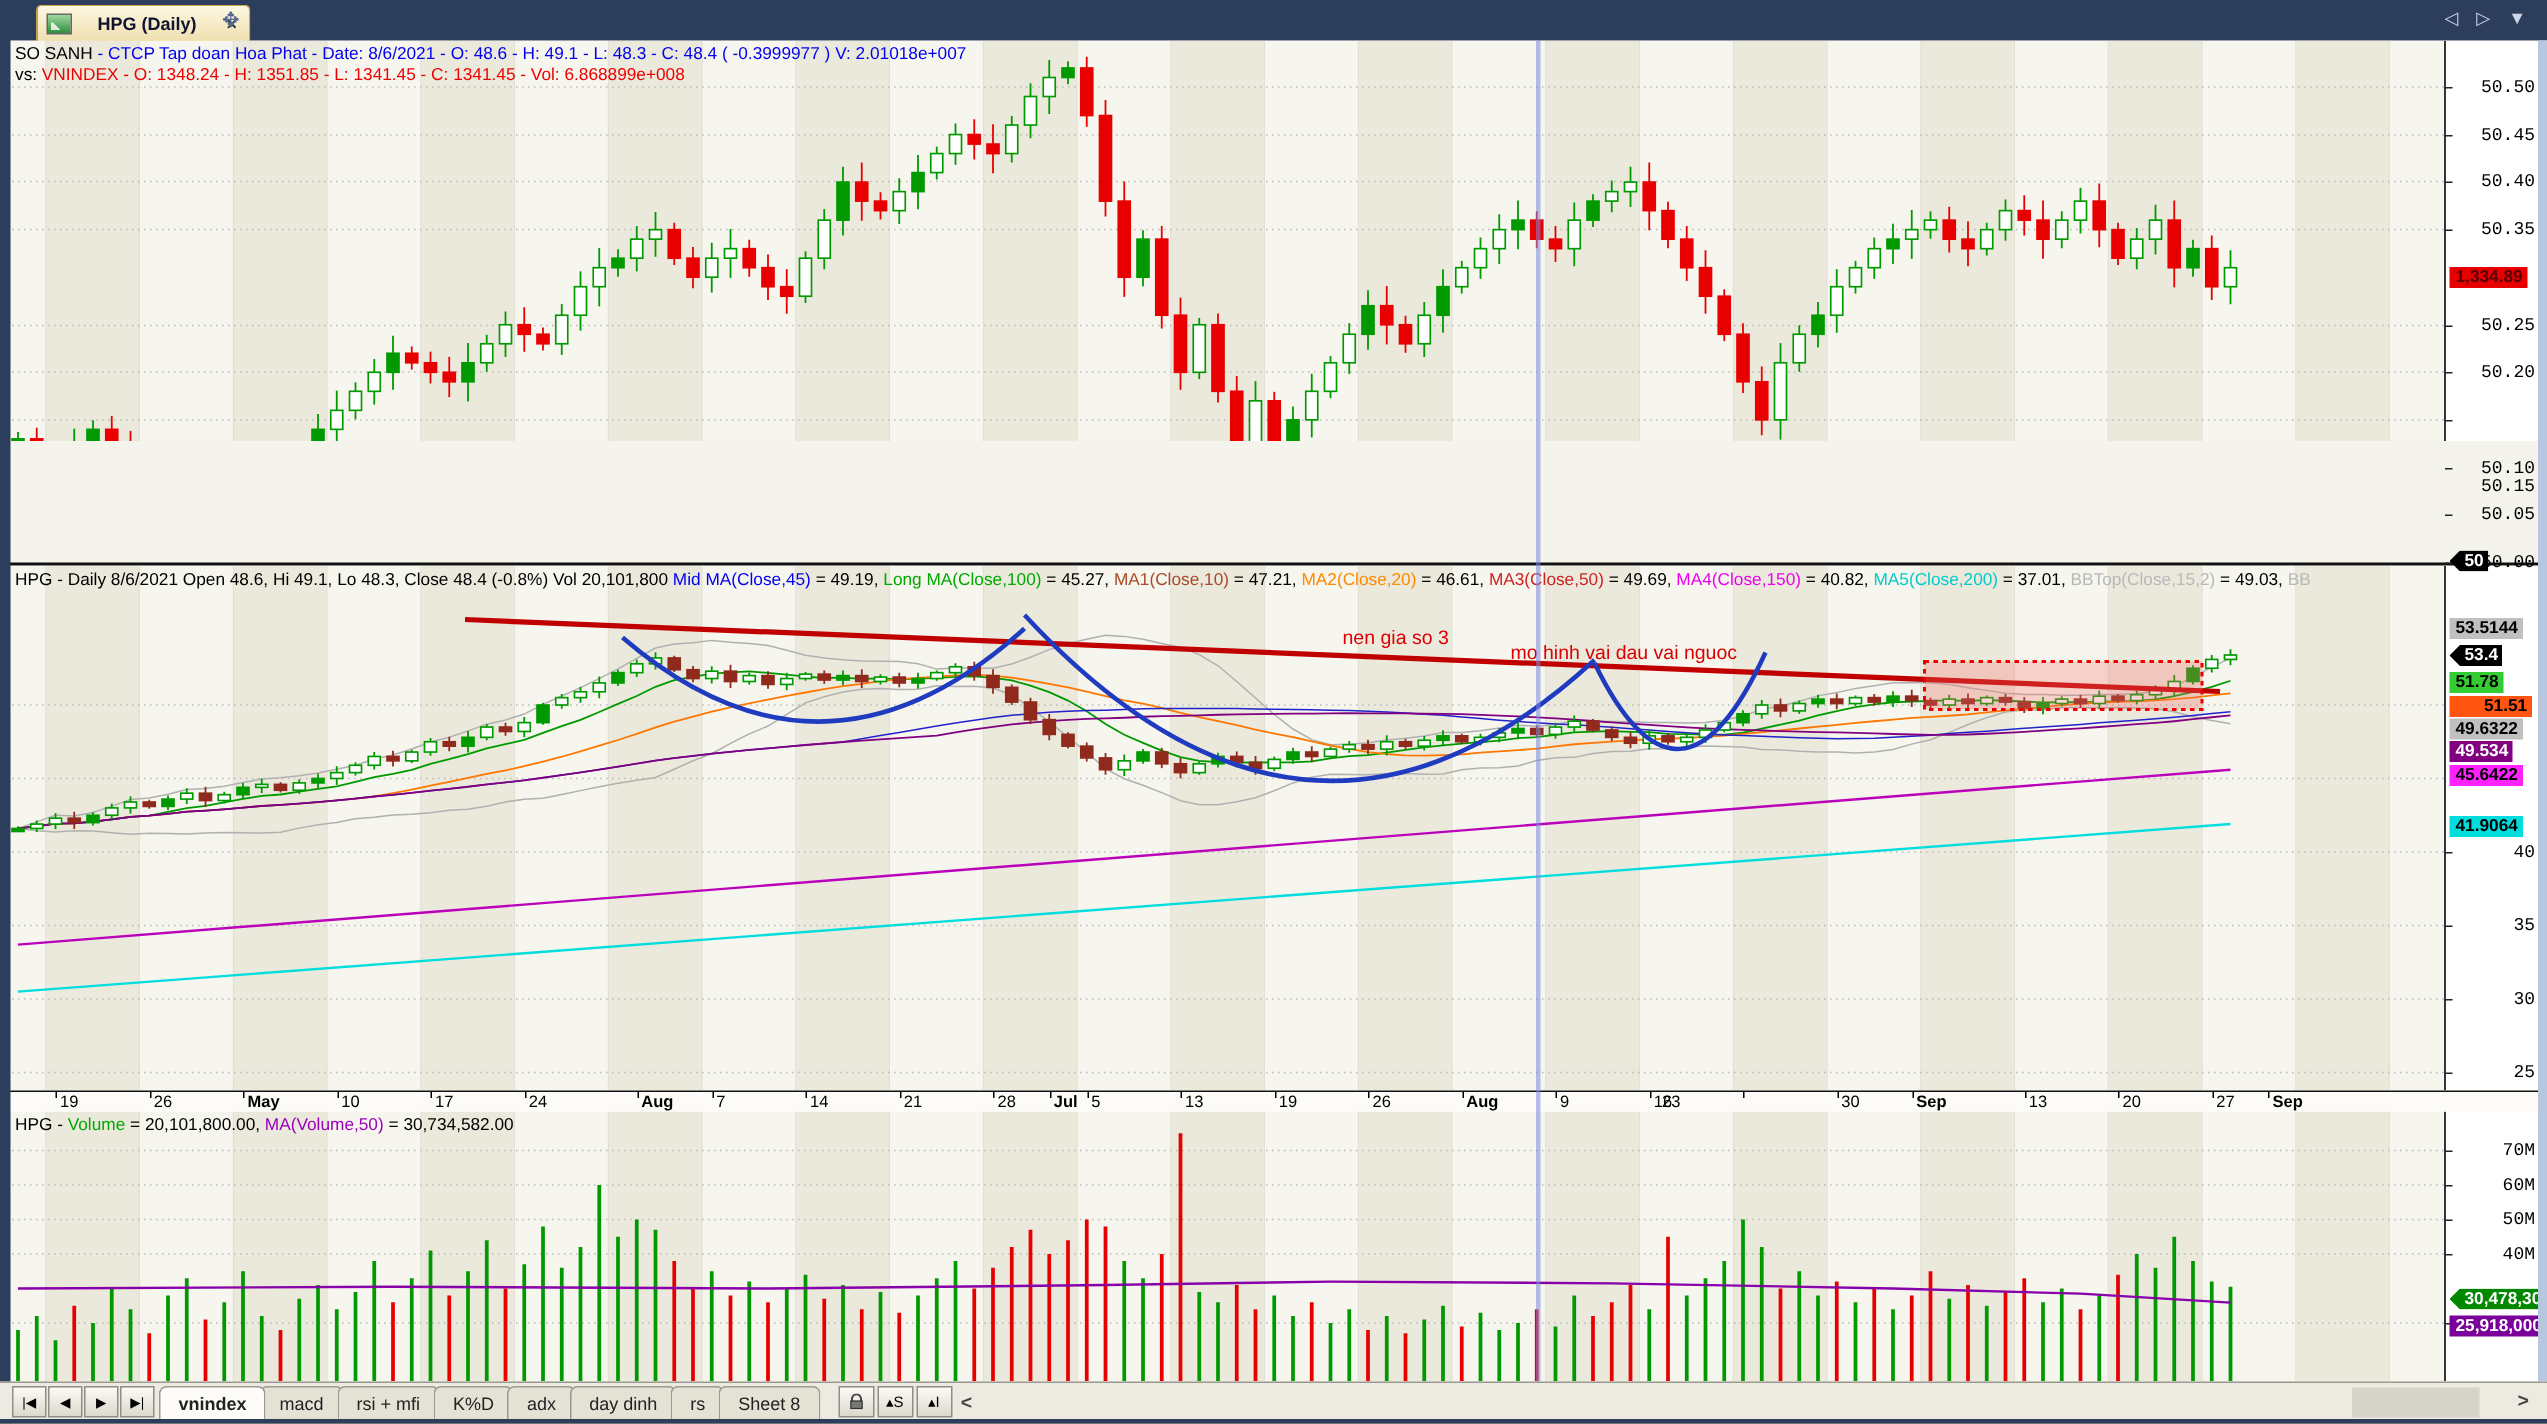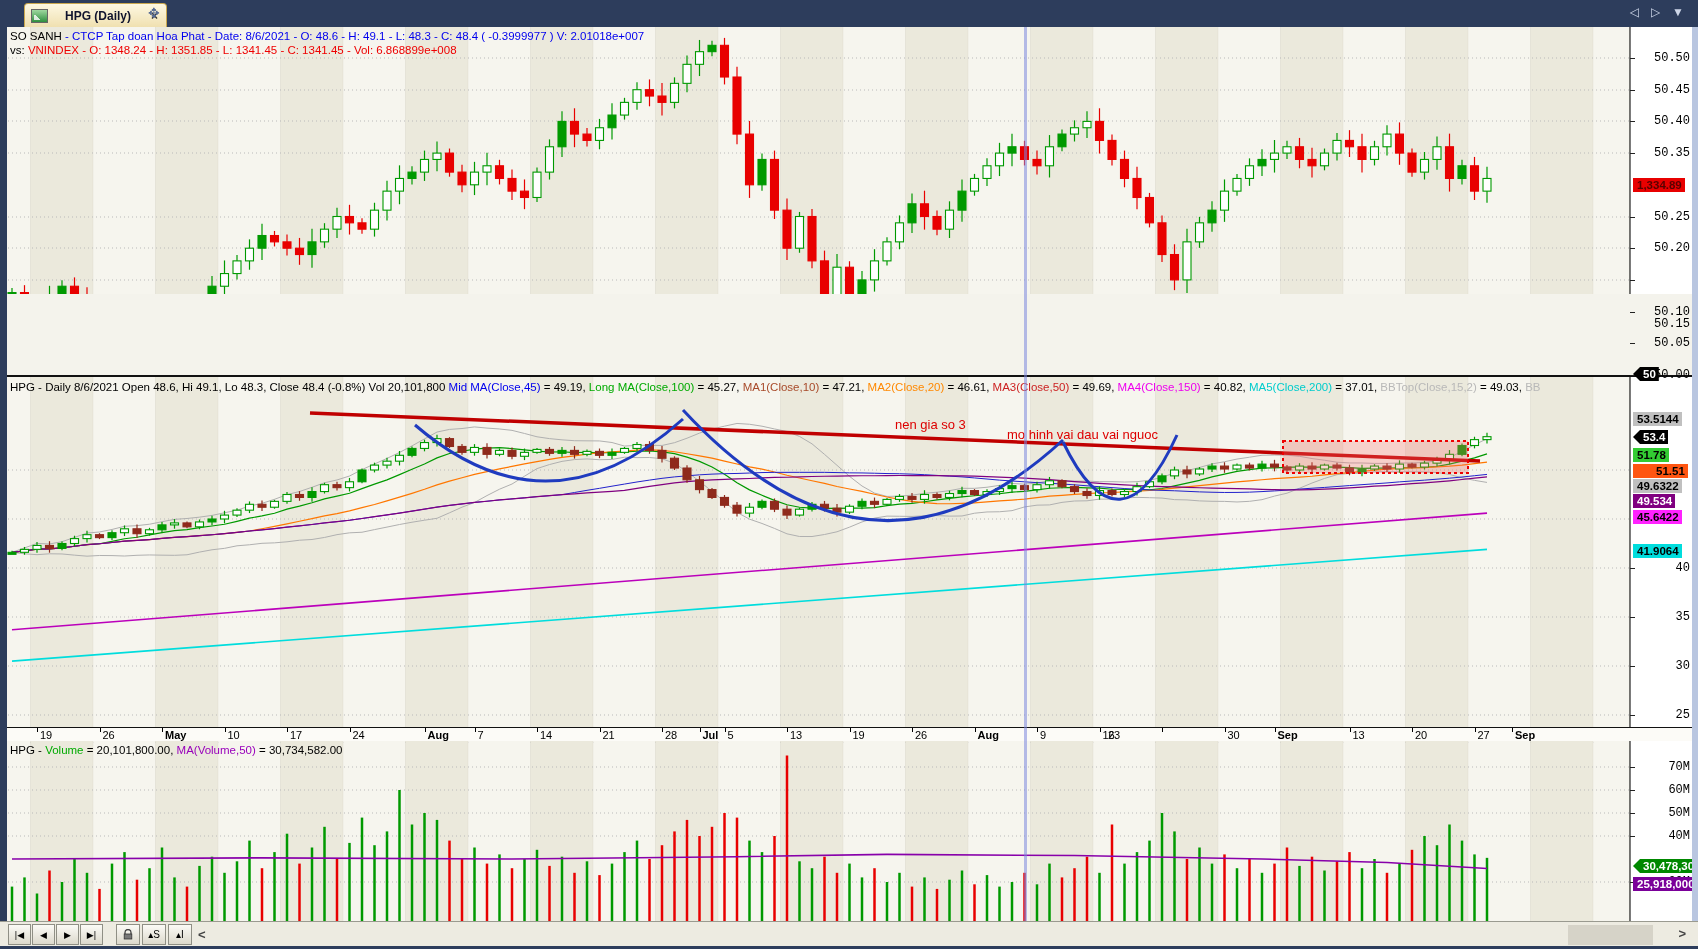--- a/index.html
+++ b/index.html
@@ -1007,20 +1007,30 @@
   <div id="left-strip"></div>
   <div id="right-strip"></div>
 
   <div id="tabbar">
     <span id="navbtns" style="display:flex">
         <div class="navbtn">|◀</div>
         <div class="navbtn">◀</div>
         <div class="navbtn">▶</div>
         <div class="navbtn">▶|</div>
       </span>
+    <span id="sheets" style="display:flex;margin-left:6px">
+        <div class="sheet active">vnindex</div>
+        <div class="sheet">macd</div>
+        <div class="sheet">rsi + mfi</div>
+        <div class="sheet">K%D</div>
+        <div class="sheet">adx</div>
+        <div class="sheet">day dinh</div>
+        <div class="sheet">rs</div>
+        <div class="sheet">Sheet 8</div>
+      </span>
     <span id="auxbtns" style="display:flex;margin-left:10px">
         <div class="auxbtn">
           <svg width="10" height="11" viewBox="0 0 10 11">
             <path d="M2,5 V3.5 a3,3 0 0 1 6,0 V5" fill="none" stroke="#444" stroke-width="1.3"></path>
             <rect x="1.2" y="5" width="7.6" height="5" fill="#777" stroke="#333" stroke-width="0.8"></rect>
           </svg>
         </div>
         <div class="auxbtn">▴S</div>
         <div class="auxbtn">▴I</div>
       </span>

